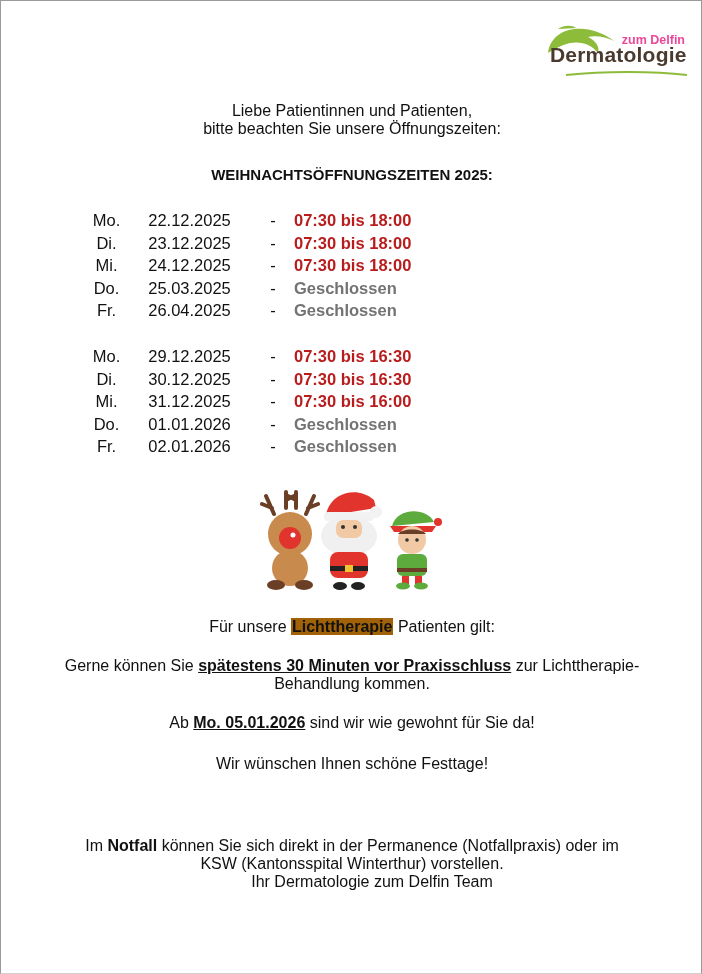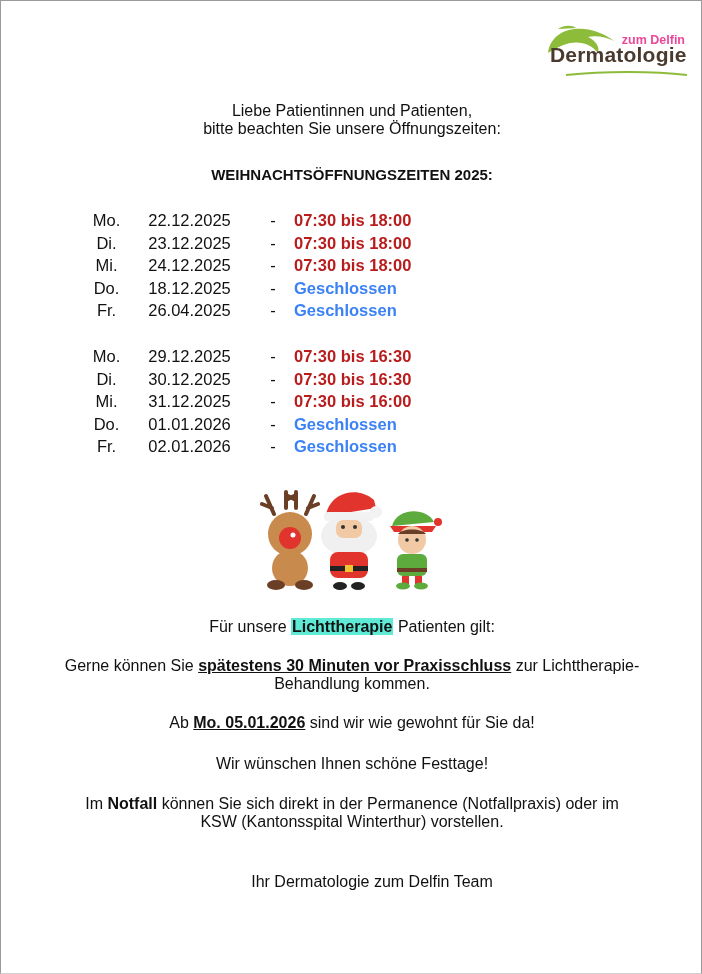--- a/index.html
+++ b/index.html
@@ -12,22 +12,22 @@
   .logo .main { position:absolute; left:6px; top:20px; font-size:21px; font-weight:bold; color:#4a3a2e; letter-spacing:0.2px; }
   .logo svg { position:absolute; left:0; top:0; }
   .center { position:absolute; left:0; width:702px; text-align:center; font-size:16px; line-height:18px; color:#111; }
   .title { font-weight:bold; font-size:15px; }
   .sched { position:absolute; left:85px; font-size:16.5px; line-height:22.6px;text-align:center; }
   .row { display:flex; height:22.6px; }
   .row .day { width:41px; }
   .row .date { width:125px; }
   .row .dash { width:42px; }
   .row .open { color:#b91c1c; font-weight:bold; }
-  .row .closed { color:#3b82f6; font-weight:bold; }
-  .hl { background:#5eead4; font-weight:bold; padding:0 1px; }
+  .row .closed { color:#737373; font-weight:bold; }
+  .hl { background:#a16207; font-weight:bold; padding:0 1px; }
   .bu { font-weight:bold; text-decoration:underline; }
   .b { font-weight:bold; }
   .art { position:absolute; left:255px; top:485px; width:190px; height:105px; }
 </style>
 </head>
 <body>
 
 <div class="page">
 
   <div class="logo">
@@ -63,21 +63,21 @@
         <span class="open">07:30 bis 18:00</span>
       </div>
     <div class="row">
         <span class="day">Mi.</span>
         <span class="date">24.12.2025</span>
         <span class="dash">-</span>
         <span class="open">07:30 bis 18:00</span>
       </div>
     <div class="row">
         <span class="day">Do.</span>
-        <span class="date">18.12.2025</span>
+        <span class="date">25.03.2025</span>
         <span class="dash">-</span>
         <span class="closed">Geschlossen</span>
       </div>
     <div class="row">
         <span class="day">Fr.</span>
         <span class="date">26.04.2025</span>
         <span class="dash">-</span>
         <span class="closed">Geschlossen</span>
       </div>
   </div>
@@ -165,19 +165,19 @@
     <div><span>Gerne können Sie </span><span class="bu">spätestens 30 Minuten vor Praxisschluss</span><span> zur Lichttherapie-</span></div>
     <div>Behandlung kommen.</div>
   </div>
 
   <div class="center" style="top:713px;">
     <span>Ab </span><span class="bu">Mo. 05.01.2026</span><span> sind wir wie gewohnt für Sie da!</span>
   </div>
 
   <div class="center" style="top:754px;">Wir wünschen Ihnen schöne Festtage!</div>
 
-  <div class="center" style="top:794px;">
+  <div class="center" style="top:836px;">
     <div><span>Im </span><span class="b">Notfall</span><span> können Sie sich direkt in der Permanence (Notfallpraxis) oder im</span></div>
     <div>KSW (Kantonsspital Winterthur) vorstellen.</div>
   </div>
 
   <div class="center" style="top:872px;padding-left:20px;">Ihr Dermatologie zum Delfin Team</div>
 </div>
 
 </body></html>

